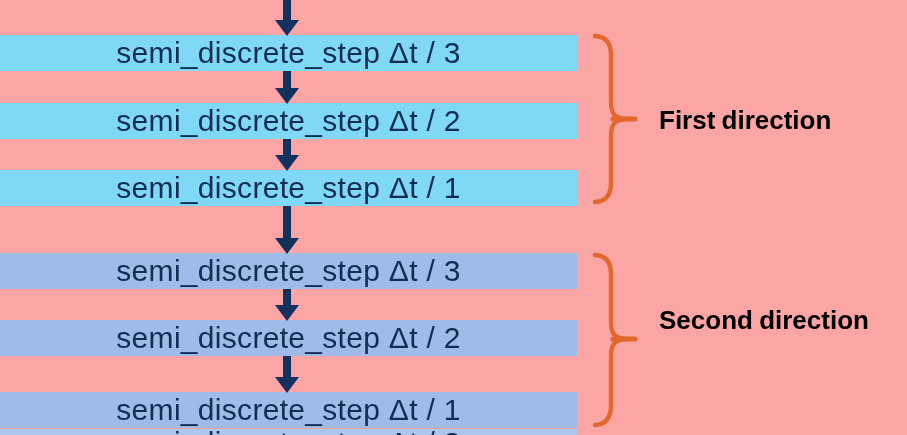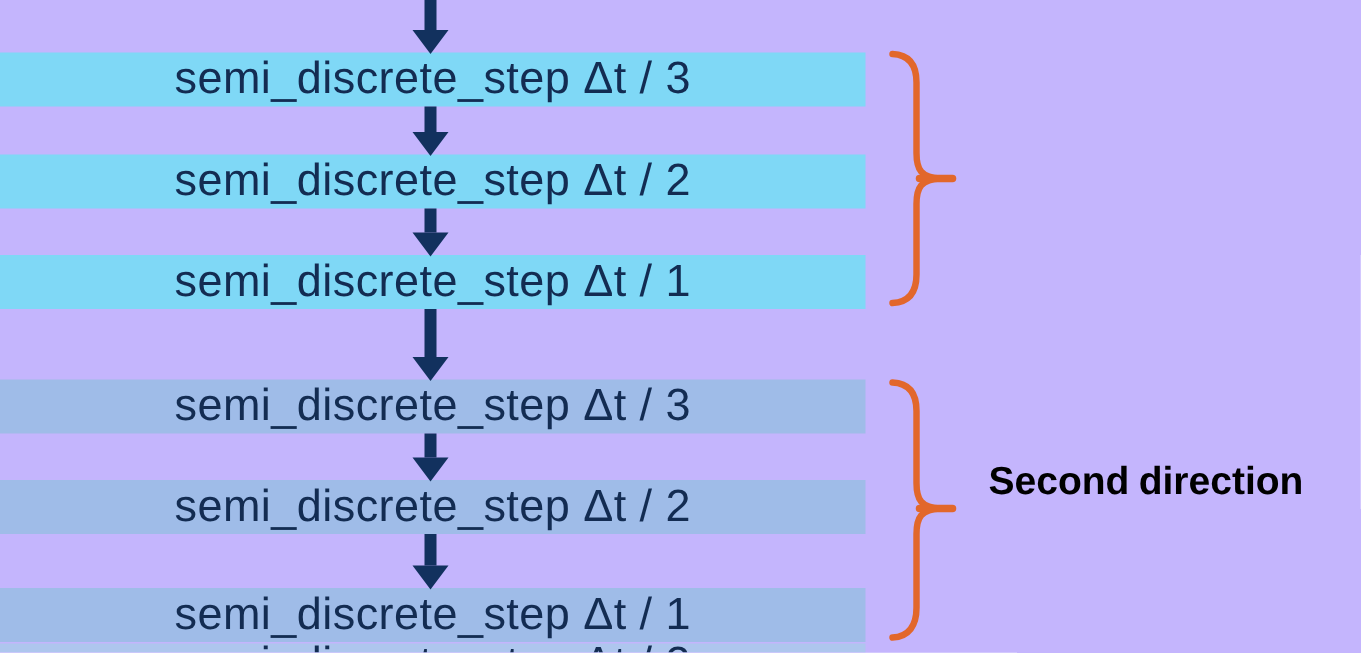--- a/index.html
+++ b/index.html
@@ -76,21 +76,21 @@
     font-weight: 700;
     line-height: 30px;
     letter-spacing: 0px;
     word-spacing: -1px;
     white-space: nowrap;
   }
 </style>
 </head>
 <body>
 
-<div id="stage" style="background-color: #c4b5fd;">
+<div id="stage" style="background-color: #fca5a5;">
 
   <div class="step-box" style="top: 35px; background-color: rgb(127, 216, 246); color: rgb(19, 44, 82);">semi_discrete_step Δt / 3</div>
 
   <div class="step-box" style="top: 103px; background-color: rgb(127, 216, 246); color: rgb(19, 44, 82);">semi_discrete_step Δt / 2</div>
 
   <div class="step-box" style="top: 170px; background-color: rgb(127, 216, 246); color: rgb(19, 44, 82);">semi_discrete_step Δt / 1</div>
 
   <div class="step-box" style="top: 253px; background-color: rgb(159, 188, 232); color: rgb(19, 44, 82);">semi_discrete_step Δt / 3</div>
 
   <div class="step-box" style="top: 320px; background-color: rgb(159, 188, 232); color: rgb(19, 44, 82);">semi_discrete_step Δt / 2</div>
@@ -134,16 +134,17 @@
   <svg class="brace" style="top:30px" width="55" height="180" viewBox="0 0 55 180">
     <path d="M3,6 C14,6.5 19,13 19,25 L19,72 C19,83 22,88.5 35,89 C22,89.5 19,95 19,106 L19,153 C19,165 14,171.5 3,172" stroke-width="4.3" style="stroke: rgb(226, 103, 43);"></path>
     <path d="M21,89 L43,89" stroke-width="5" style="stroke: rgb(226, 103, 43);"></path>
   </svg>
 
   <svg class="brace" style="top:249px" width="55" height="182" viewBox="0 0 55 182">
     <path d="M3,6 C14,6.5 19,13 19,25 L19,73 C19,84 22,89.5 35,90 C22,90.5 19,96 19,107 L19,156 C19,168 14,175.5 3,176" stroke-width="4.3" style="stroke: rgb(226, 103, 43);"></path>
     <path d="M21,90 L43,90" stroke-width="5" style="stroke: rgb(226, 103, 43);"></path>
   </svg>
 
+  <div class="dir-label" style="top: 105px; color: rgb(0, 0, 0);">First direction</div>
 
   <div class="dir-label" style="top: 305px; color: rgb(0, 0, 0);">Second direction</div>
 
 </div>
 
 </body></html>

